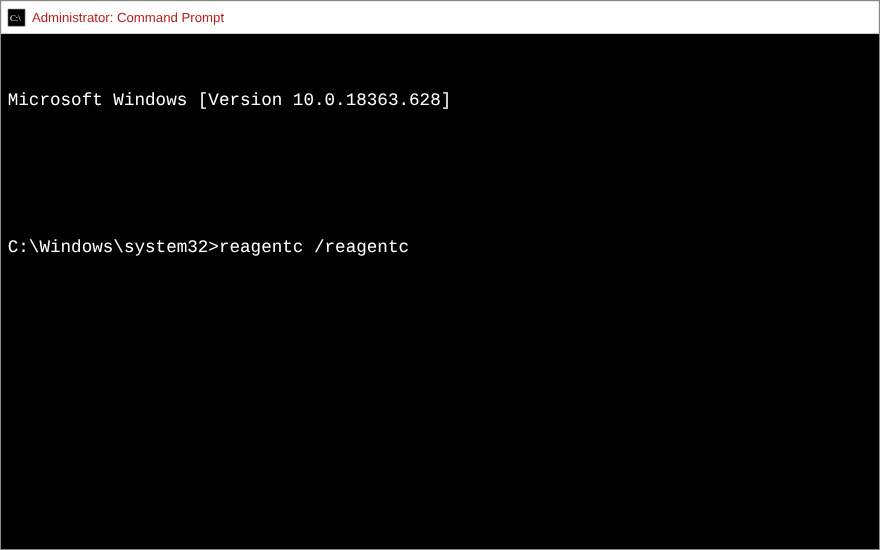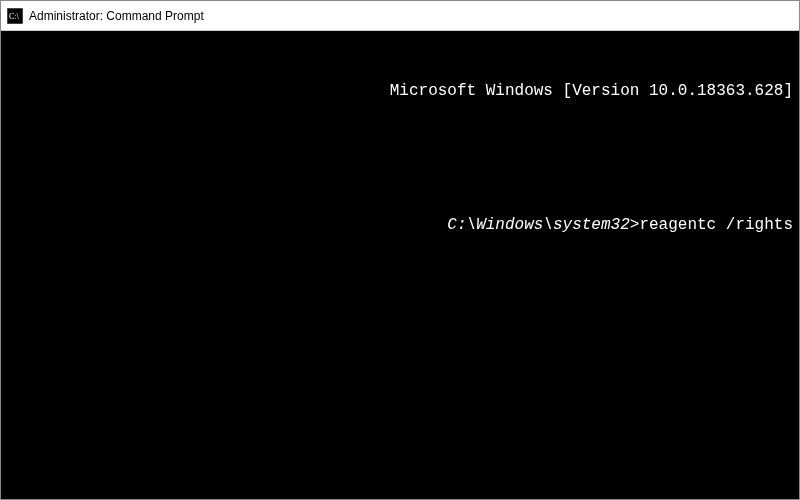--- a/index.html
+++ b/index.html
@@ -33,39 +33,37 @@
       width: 16px;
       height: 16px;
       margin-right: 6px;
       display: flex;
       align-items: center;
       justify-content: center;
     }
     .titlebar-text {
       font-family: 'Segoe UI', Tahoma, sans-serif;
       font-size: 12px;
-      color: #000000;
+      color: #b91c1c;
     }
     .terminal {
       flex: 1;
       background: #000;
       color: #fff;
       padding: 4px 6px;
       font-size: 16px;
       line-height: 1.4;
       white-space: pre;
       overflow: hidden;
-      text-align: right;
     }
     .term-line {
       display: block;
     }
     .prompt-segment {
       display: inline;
-      font-style: italic;
     }
     .cmd-segment {
       display: inline;
     }
     .blank-line {
       height: 1.4em;
     }
   </style>
 </head>
 <body>
@@ -76,21 +74,21 @@
       <svg width="16" height="16" viewBox="0 0 16 16">
         <rect x="0" y="0" width="16" height="16" fill="#000" stroke="#888" stroke-width="1"></rect>
         <text x="2" y="11" font-family="Consolas" font-size="8" fill="#fff">C:\</text>
       </svg>
     </span>
     <span class="titlebar-text">Administrator: Command Prompt</span>
   </div>
   <div class="terminal">
     <span class="term-line">Microsoft Windows [Version 10.0.18363.628]</span>
     <div class="blank-line"></div>
-    <span class="term-line"><span class="prompt-segment">C:\Windows\system32&gt;</span><span class="cmd-segment">reagentc /rights</span></span>
+    <span class="term-line"><span class="prompt-segment">C:\Windows\system32&gt;</span><span class="cmd-segment">reagentc /reagentc</span></span>
     <div class="blank-line"></div>
     <div class="blank-line"></div>
     
     
     
     
     
   </div>
 </div>
 

